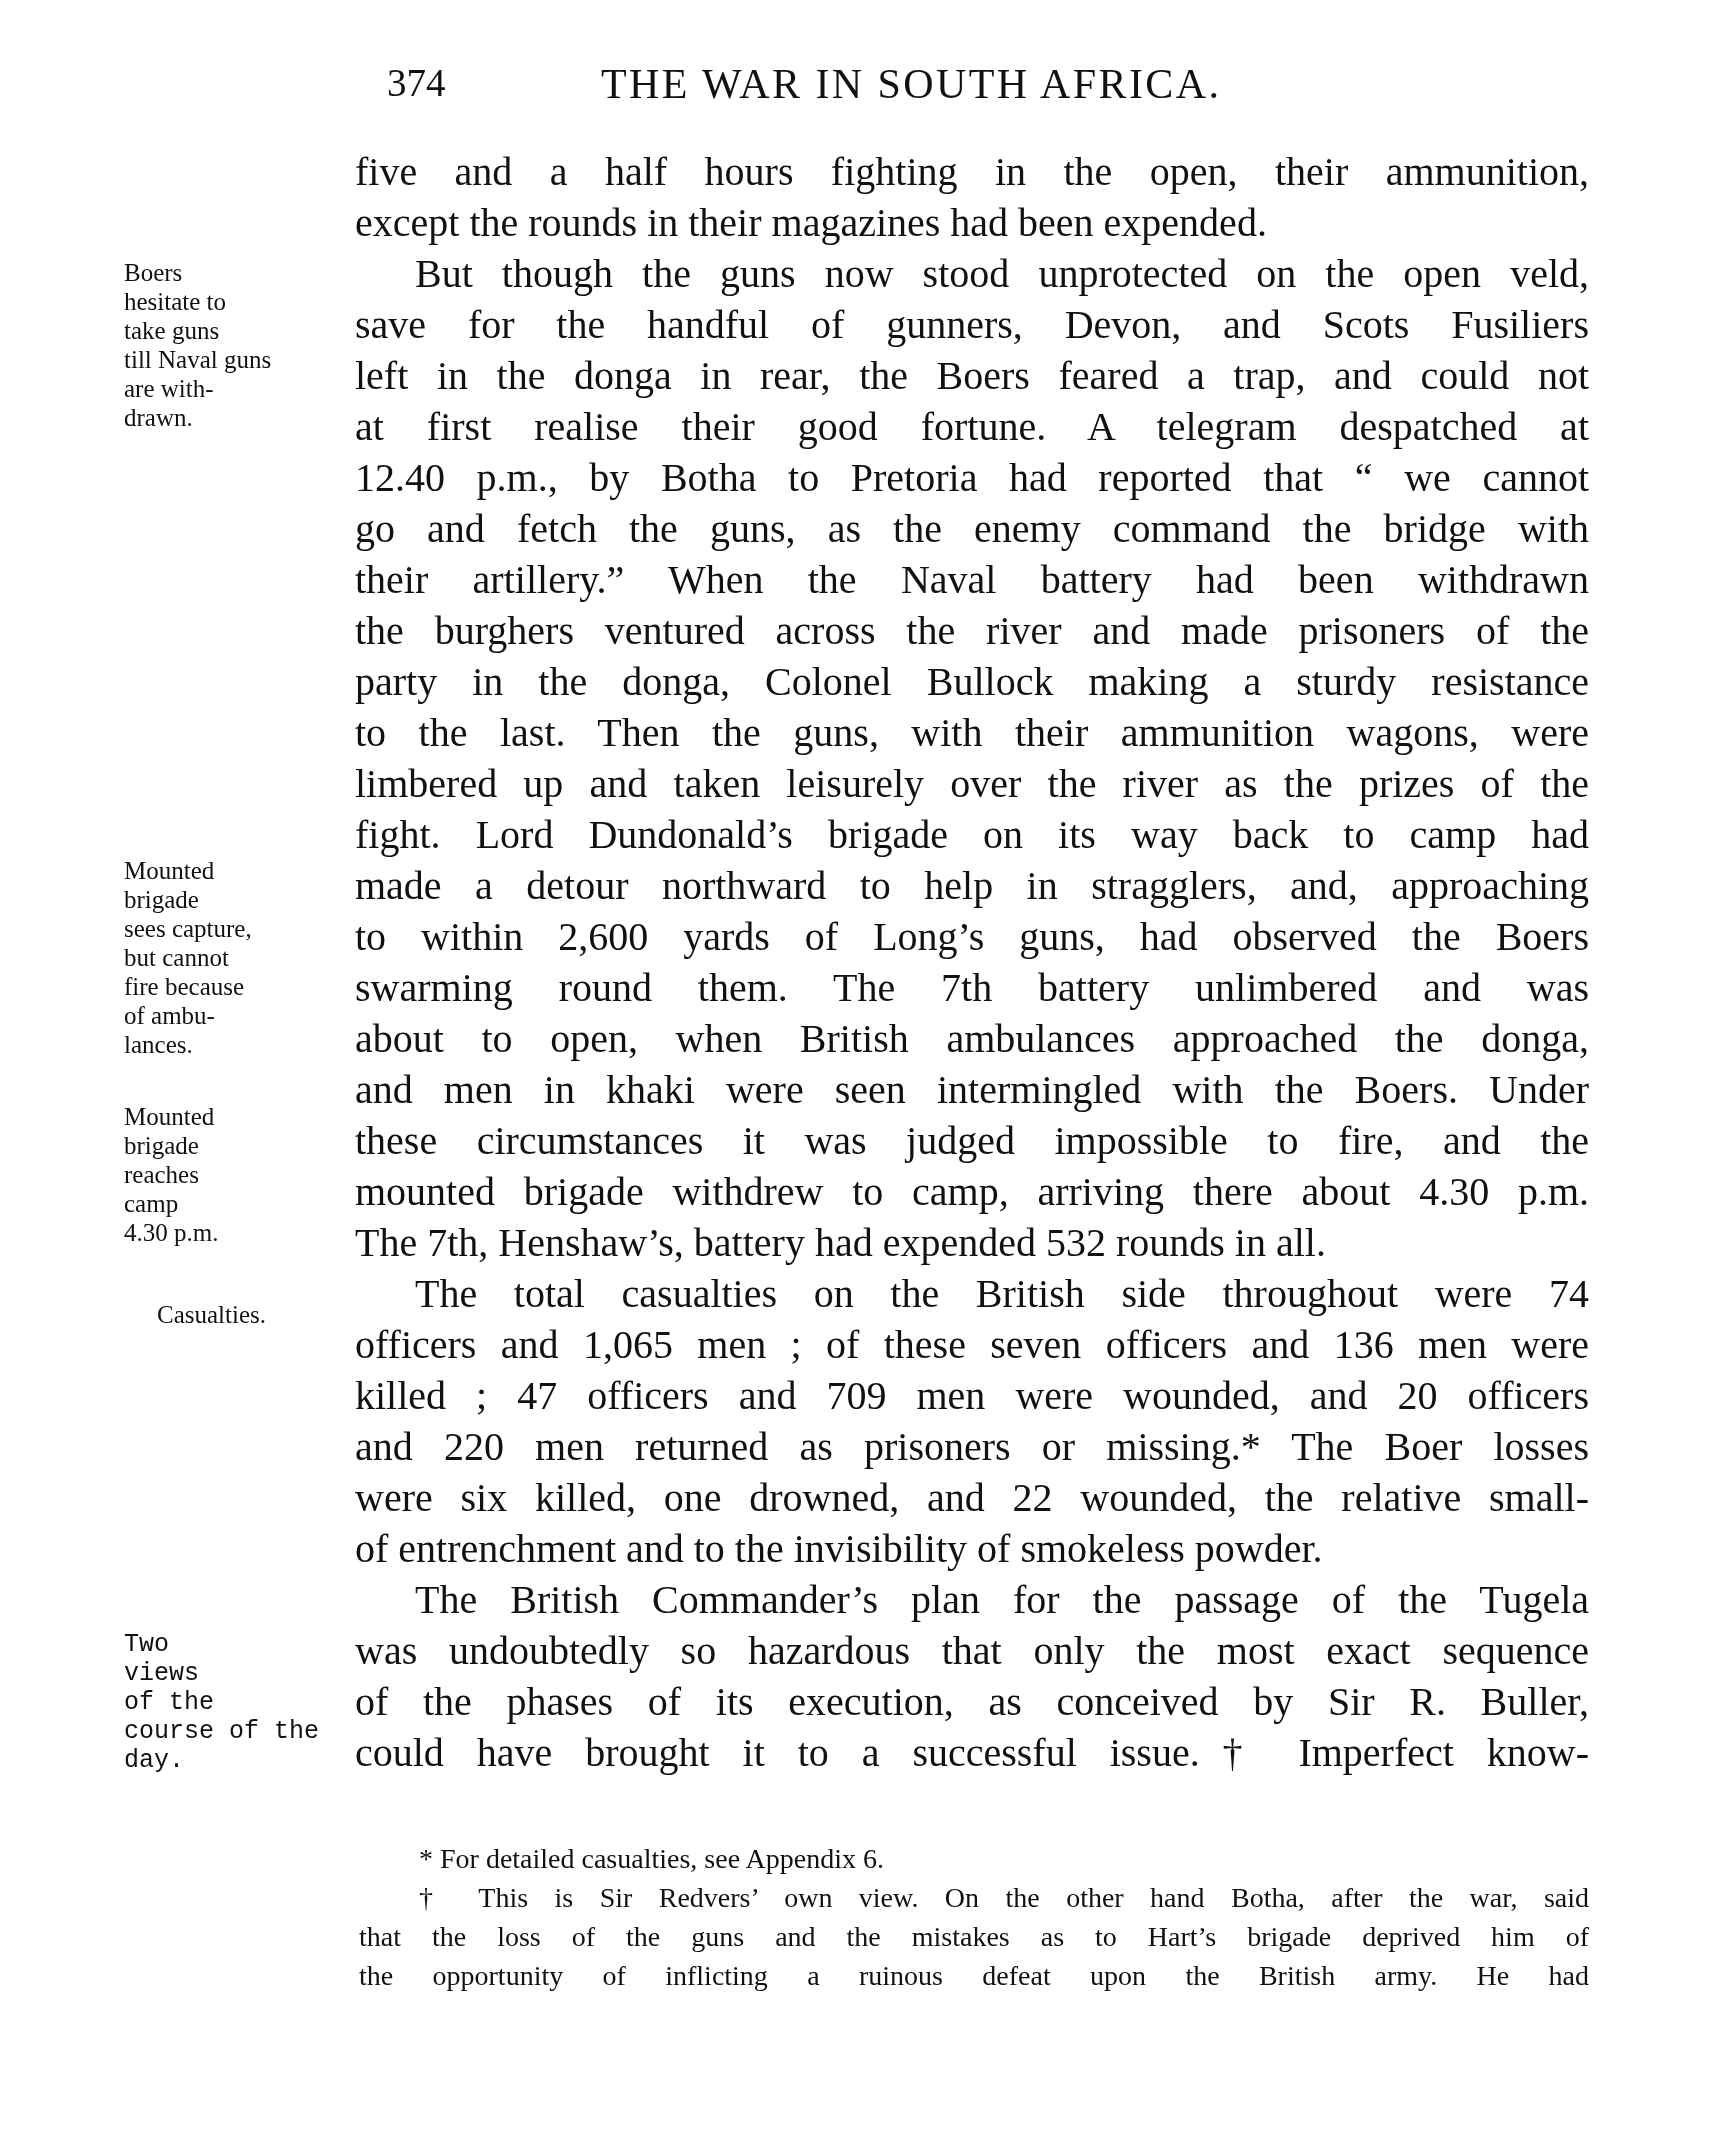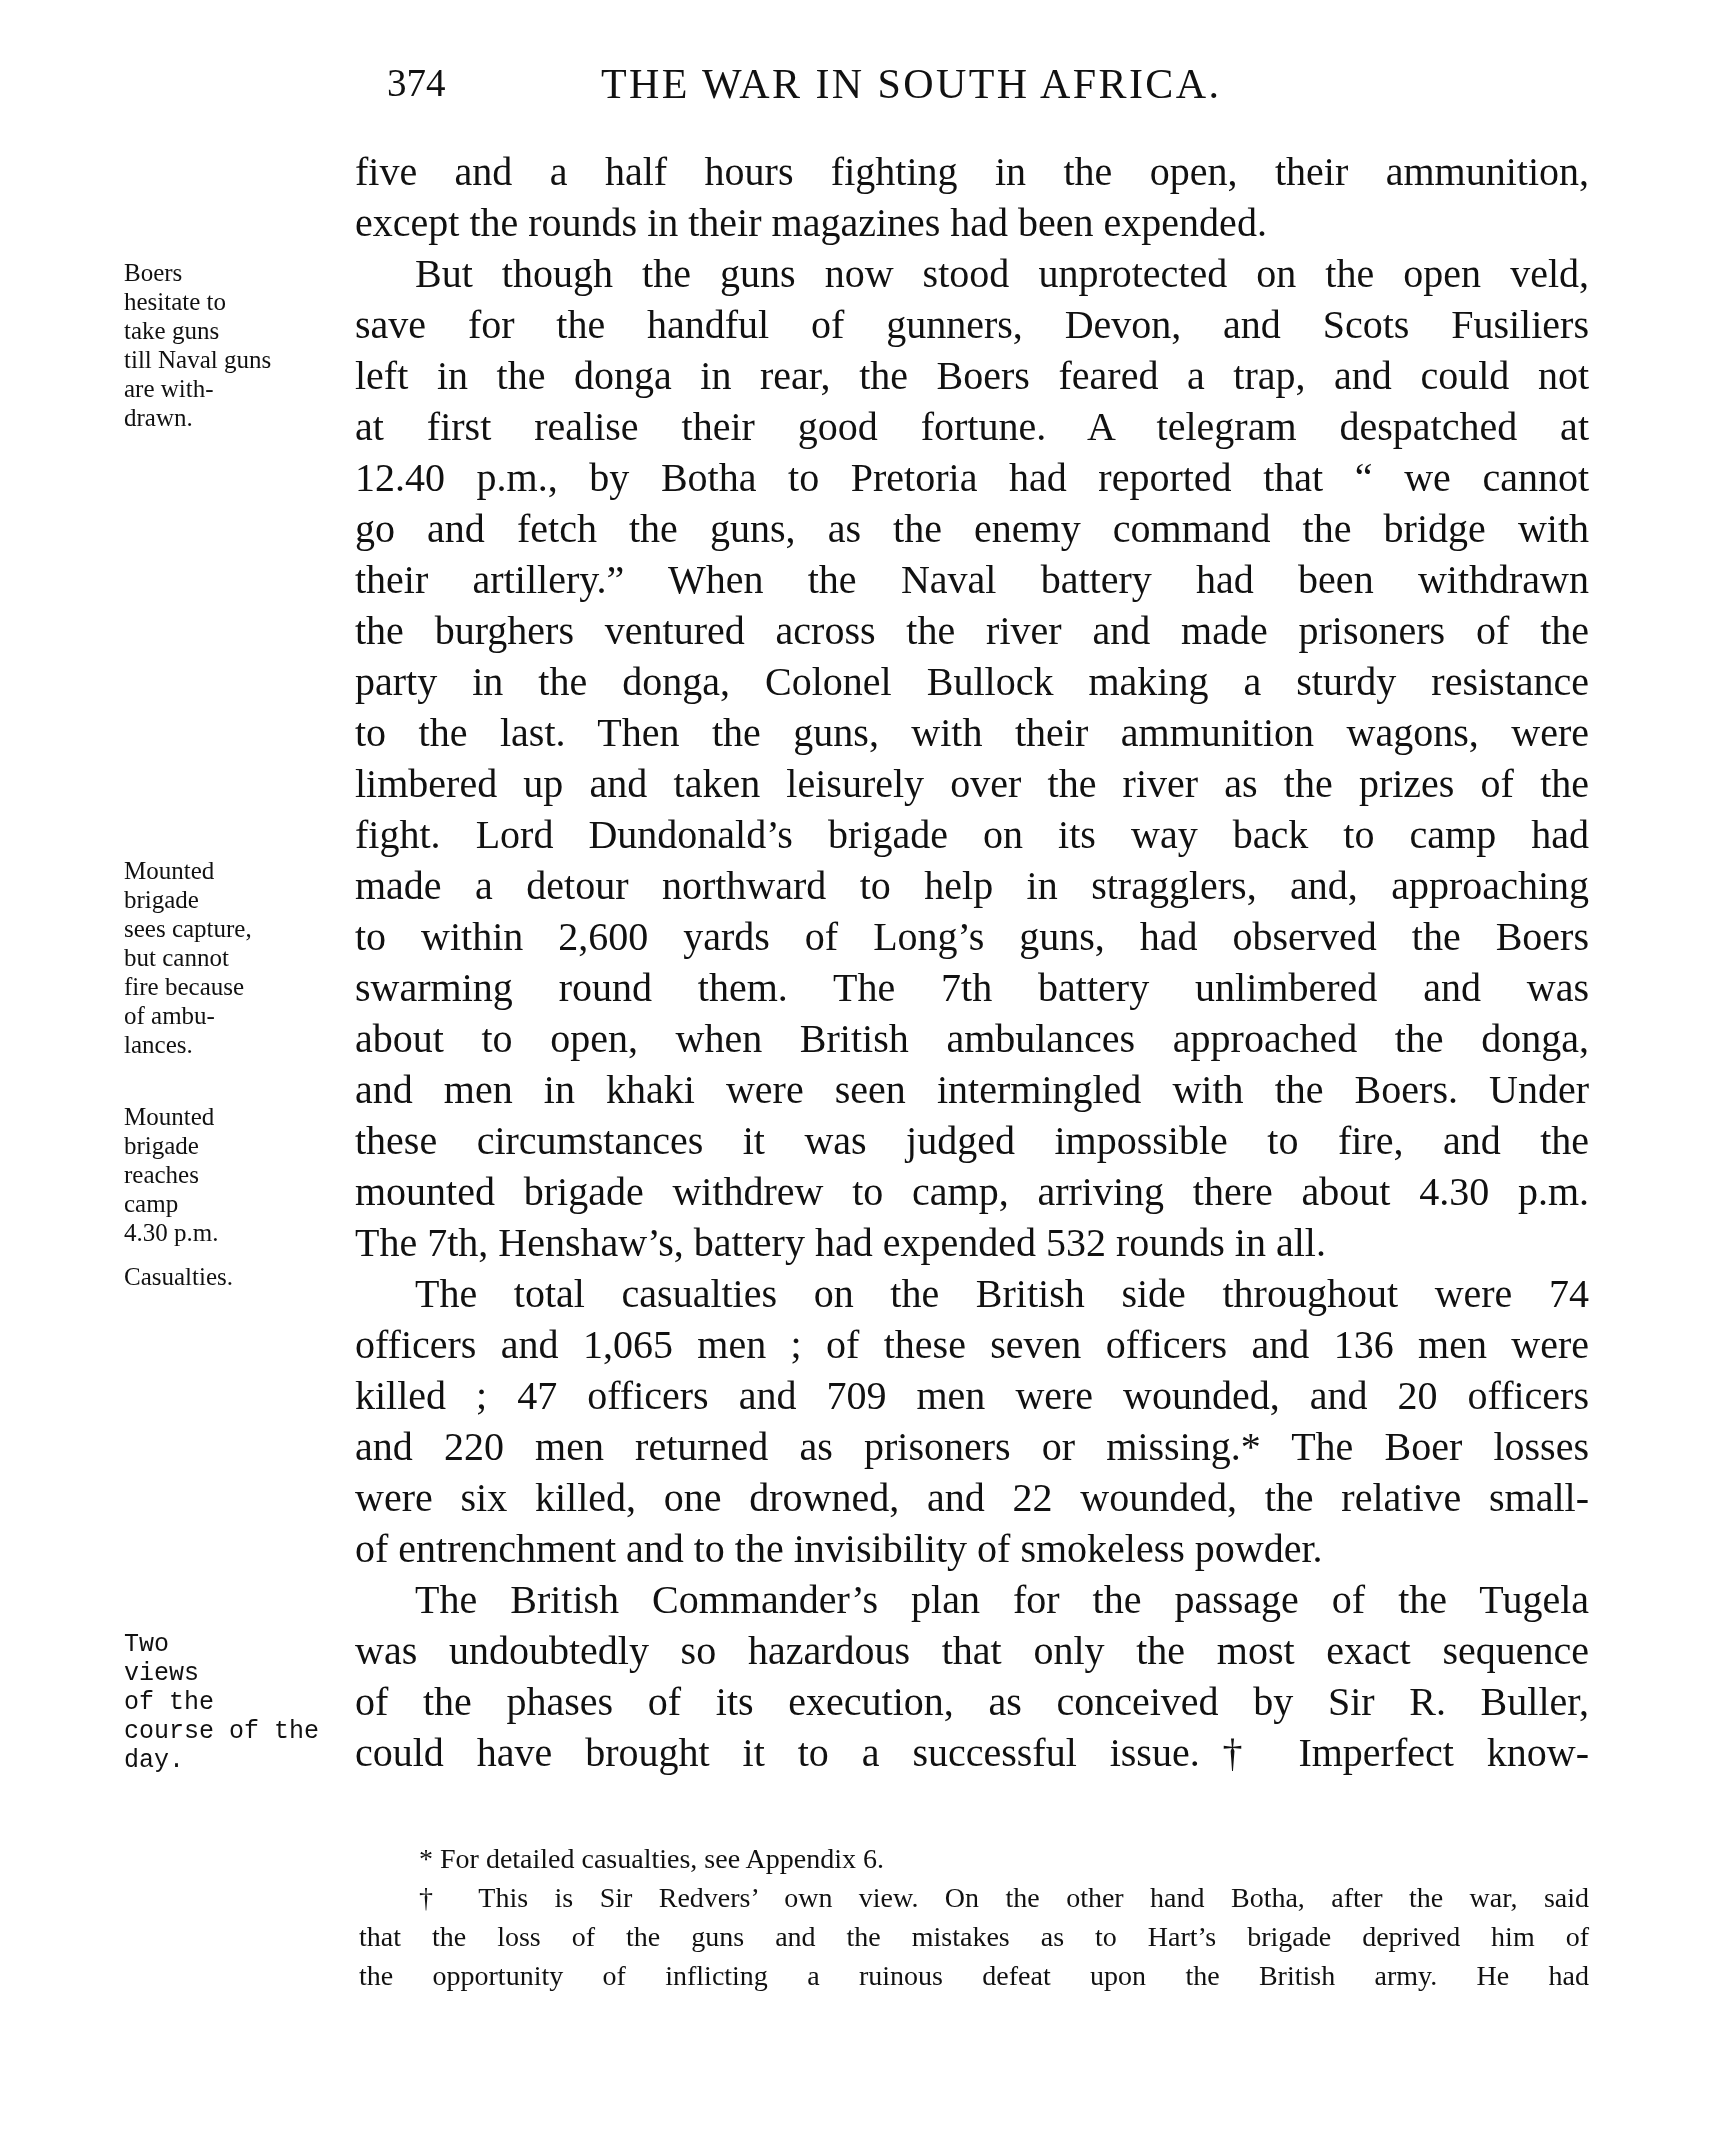--- a/index.html
+++ b/index.html
@@ -46,21 +46,21 @@
 </div>
 
 <div class="margin-note" style="top:1102px;">
   <span class="mline">Mounted</span>
   <span class="mline">brigade</span>
   <span class="mline">reaches</span>
   <span class="mline">camp</span>
   <span class="mline">4.30 p.m.</span>
 </div>
 
-<div class="margin-note" style="top:1262px;">
+<div class="margin-note" style="top:1300px;margin-left:33px;">
   <span class="mline">Casualties.</span>
 </div>
 
 <div class="margin-note" style="top:1630px;font-family:Liberation Mono, monospace;">
   <span class="mline">Two</span>
   <span class="mline">views</span>
   <span class="mline">of the</span>
   <span class="mline">course of the</span>
   <span class="mline">day.</span>
 </div>

